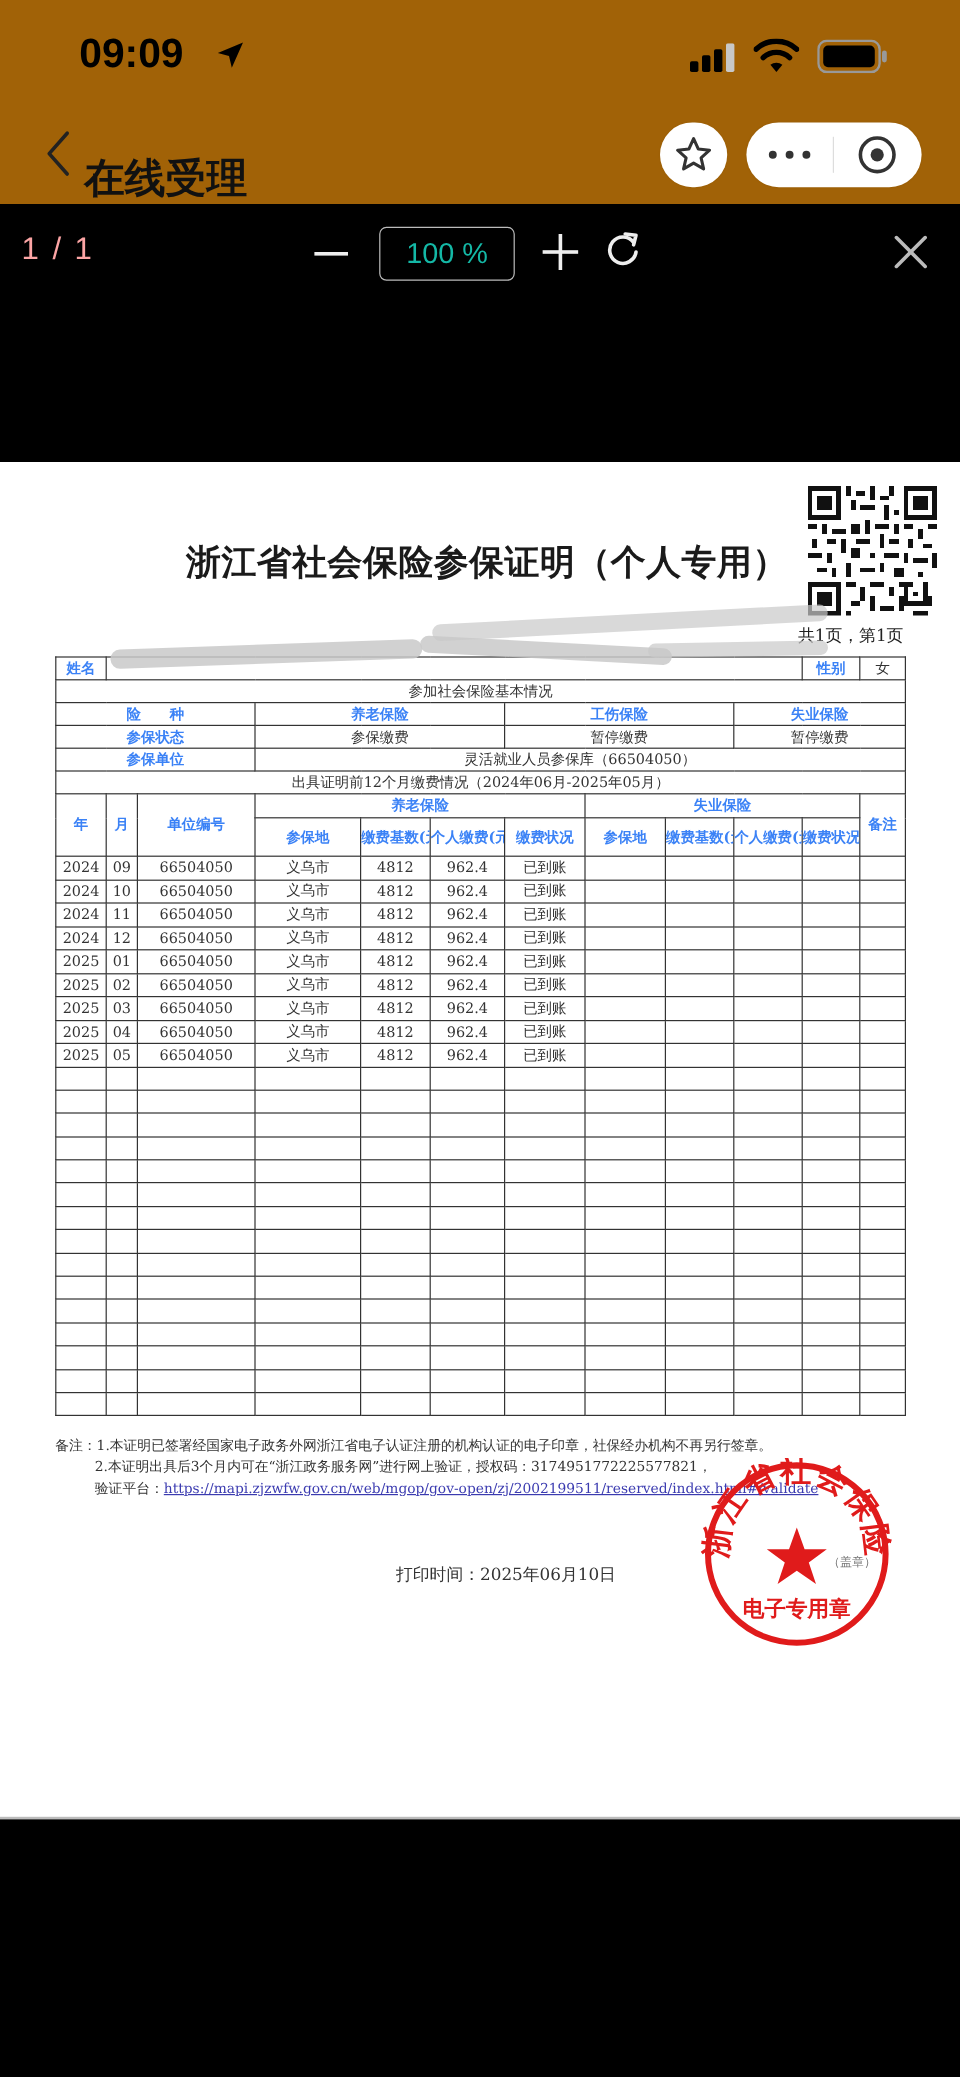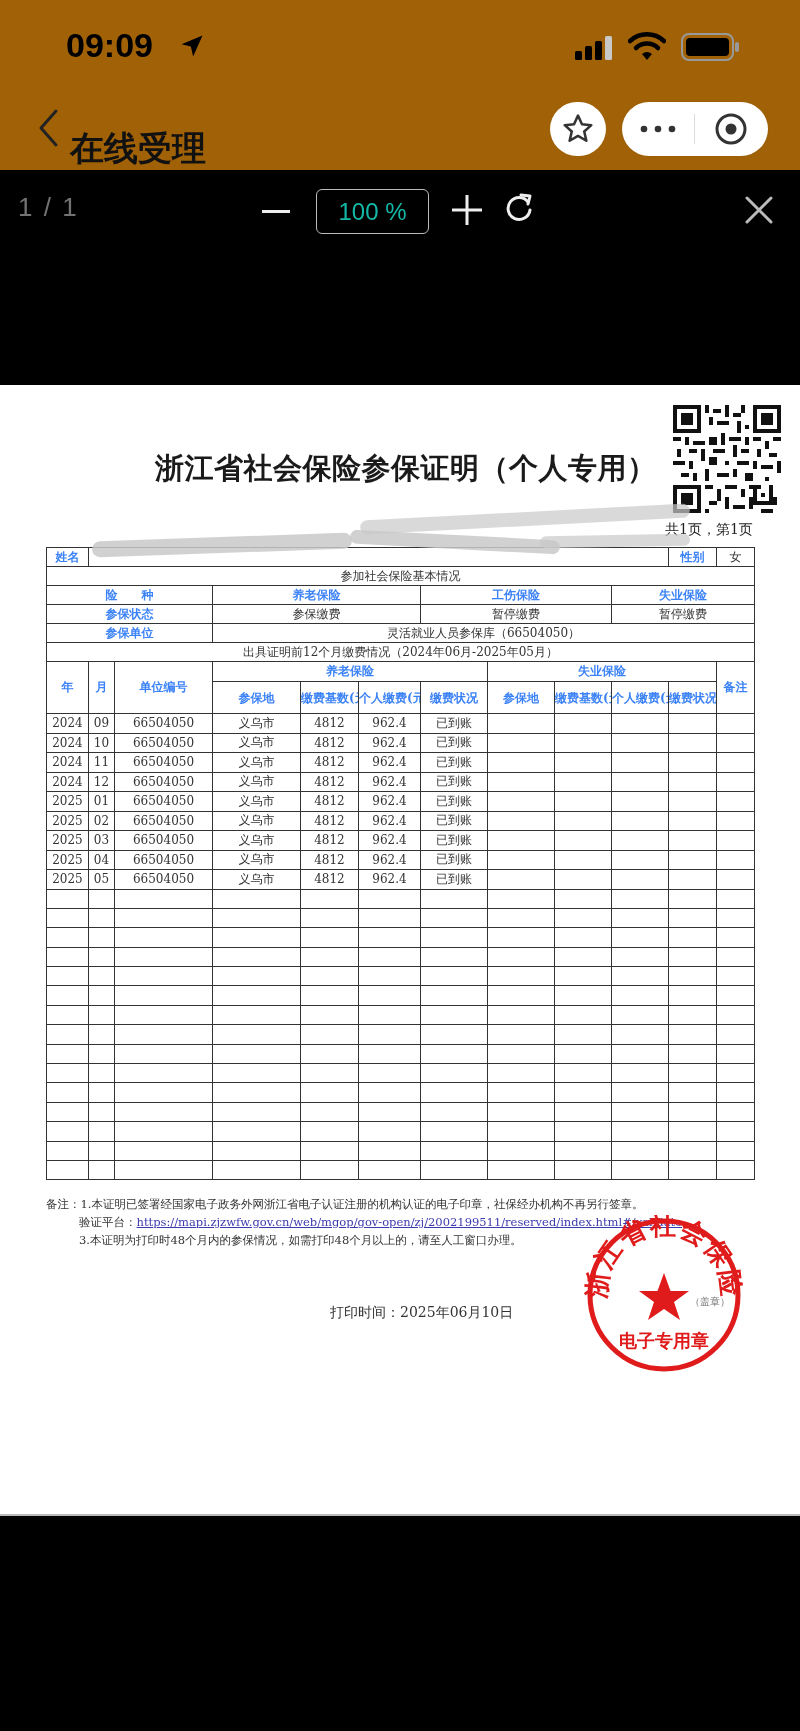--- a/index.html
+++ b/index.html
@@ -16,21 +16,21 @@
   .back { position: absolute; left: 36px; top: 108px; }
   .nav-title { position: absolute; left: 70px; top: 106px; font-size: 34px; font-weight: bold; color: #111; font-family: "DejaVu Sans", sans-serif; margin-top: 20px; }
   .star-btn { position: absolute; left: 550px; top: 102px; width: 56px; height: 54px; border-radius: 27px; background: #fff; box-shadow: 0 0 2px rgba(0,0,0,0.06); display: flex; align-items: center; justify-content: center; }
   .capsule { position: absolute; left: 622px; top: 102px; width: 146px; height: 54px; border-radius: 27px; background: #fff; box-shadow: 0 0 2px rgba(0,0,0,0.08); display: flex; align-items: center; }
   .capsule .more { width: 72px; height: 54px; display: flex; align-items: center; justify-content: center; }
   .capsule .divider { width: 1px; height: 30px; background: #ddd; }
   .capsule .target { width: 72px; height: 54px; display: flex; align-items: center; justify-content: center; }
 
   
   .viewer-bar { position: absolute; left: 0; top: 170px; width: 800px; height: 215px; background: #000; }
-  .page-ind { position: absolute; left: 18px; top: 22px; color: #737373; font-size: 26px; font-family: "Liberation Sans", sans-serif; letter-spacing: 2px; }
+  .page-ind { position: absolute; left: 18px; top: 22px; color: #fca5a5; font-size: 26px; font-family: "Liberation Sans", sans-serif; letter-spacing: 2px; }
   .zoom-minus { position: absolute; left: 262px; top: 40px; width: 28px; height: 3px; background: #eee; }
   .zoom-box { position: absolute; left: 316px; top: 19px; width: 113px; height: 45px; border: 1.5px solid #bbb; border-radius: 6px; color: #14b8a6; font-size: 24px; display: flex; align-items: center; justify-content: center; font-family: "Liberation Sans", sans-serif; }
   .zoom-plus { position: absolute; left: 452px; top: 25px; width: 30px; height: 30px; }
   .rotate { position: absolute; left: 503px; top: 20px; }
   .close { position: absolute; left: 744px; top: 25px; }
 
   
   .doc { position: absolute; left: 0; top: 385px; width: 800px; height: 1131px; background: #fff; color: #222; font-family: "DejaVu Serif", "Liberation Serif", serif; }
   .doc-title { position: absolute; left: 155px; top: 64px; font-size: 29px; color: #1a1a1a; font-weight: bold; letter-spacing: 0.5px; font-family: "DejaVu Serif", serif; }
   .qr { position: absolute; left: 673px; top: 20px; width: 108px; height: 108px; background: #fff; }
@@ -609,22 +609,22 @@
       </tbody>
   </table>
 
   <div class="redact" style="left:92px;top:152px;width:260px;height:16px;transform:rotate(-2deg);"></div>
   <div class="redact" style="left:350px;top:150px;width:210px;height:14px;transform:rotate(3deg);"></div>
   <div class="redact" style="left:360px;top:127px;width:330px;height:14px;transform:rotate(-3deg);opacity:0.7;"></div>
   <div class="redact" style="left:540px;top:150px;width:150px;height:12px;transform:rotate(-1deg);opacity:0.7;"></div>
 
   <div class="notes">
     <div class="line"><span>备注：</span><span>1.本证明已签署经国家电子政务外网浙江省电子认证注册的机构认证的电子印章，社保经办机构不再另行签章。</span></div>
+    <div class="line indent">2.本证明出具后3个月内可在“浙江政务服务网”进行网上验证，授权码：3174951772225577821，</div>
     <div class="line indent" style="padding-left:33px;"><span>验证平台：</span><a>https://mapi.zjzwfw.gov.cn/web/mgop/gov-open/zj/2002199511/reserved/index.html#/validate</a></div>
-    <div class="line indent">3.本证明为打印时48个月内的参保情况，如需打印48个月以上的，请至人工窗口办理。</div>
   </div>
   <div class="print-time">打印时间：2025年06月10日</div>
 
   <svg class="seal" viewBox="0 0 160 160">
     <defs>
       <path id="sealArc" d="M 26 98 A 58 58 0 1 1 134 98"></path>
     </defs>
     <circle cx="80" cy="80" r="74" fill="none" stroke="#e01b1b" stroke-width="5"></circle>
     <text font-size="26" fill="#e01b1b" font-weight="bold" font-family="DejaVu Sans, sans-serif" letter-spacing="2">
       <textPath href="#sealArc" startOffset="50%" text-anchor="middle">浙江省社会保险</textPath>

